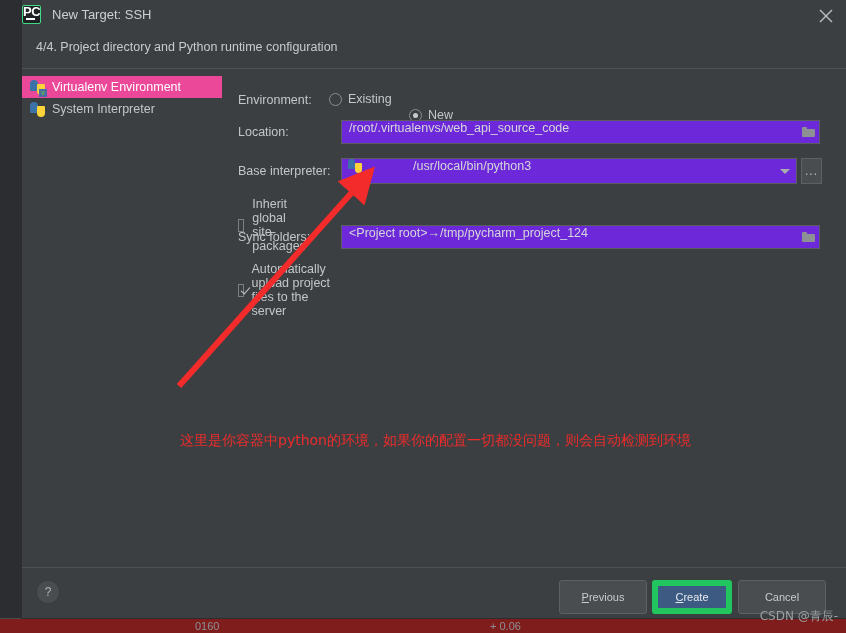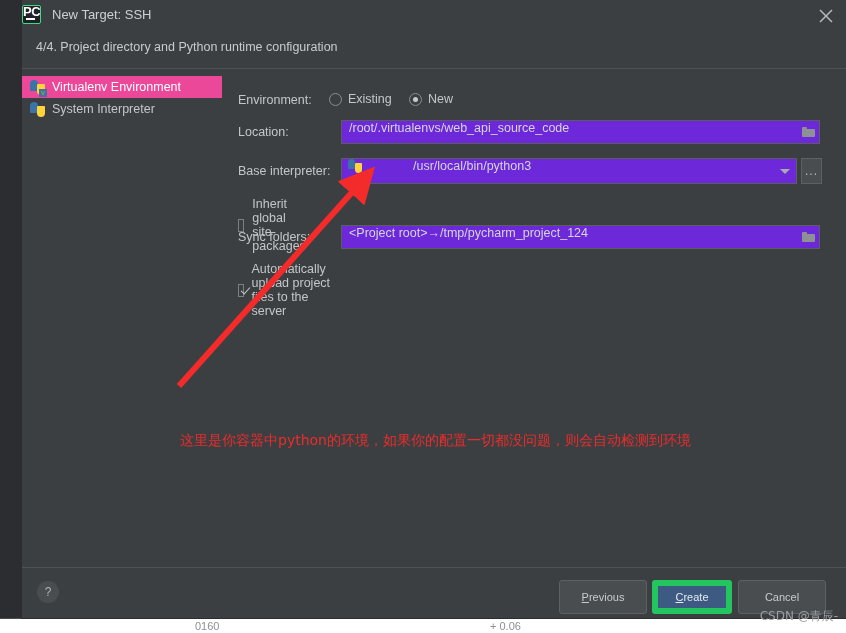--- a/index.html
+++ b/index.html
@@ -48,21 +48,21 @@
     width: 22px;
     height: 20px;
     background: #2f4d72;
   }
   .bg-bottom {
     position: absolute;
     left: 0;
     top: 618px;
     width: 846px;
     height: 15px;
-    background: #ffffff;
+    background: #7f1d1d;
     border-top: 1px solid #4a4d4f;
     overflow: hidden;
   }
   .bg-bottom-txt {
     position: absolute;
     top: 1px;
     font-size: 11px;
     color: #8d9094;
     white-space: nowrap;
   }
@@ -467,21 +467,21 @@
       </div>
     </div>
 
     <div class="form">
 
       <div class="f-label" style="left:216px; top:93px">Environment:</div>
       <div class="radio-wrap" style="left:307px; top:92px">
         <span class="radio"></span>
         <span class="radio-lbl">Existing</span>
       </div>
-      <div class="radio-wrap" style="left:387px; top:92px">
+      <div class="radio-wrap" style="left:387px; top:108px">
         <span class="radio checked"></span>
         <span class="radio-lbl">New</span>
       </div>
 
       <div class="f-label" style="left:216px; top:125px">Location:</div>
       <div class="f-field" style="left:319px; top:120px; width:479px; height:24px">
         <span class="val">/root/.virtualenvs/web_api_source_code</span>
         <span class="folder-btn">
           <span class="folder-ico">
               <span class="tab"></span>

